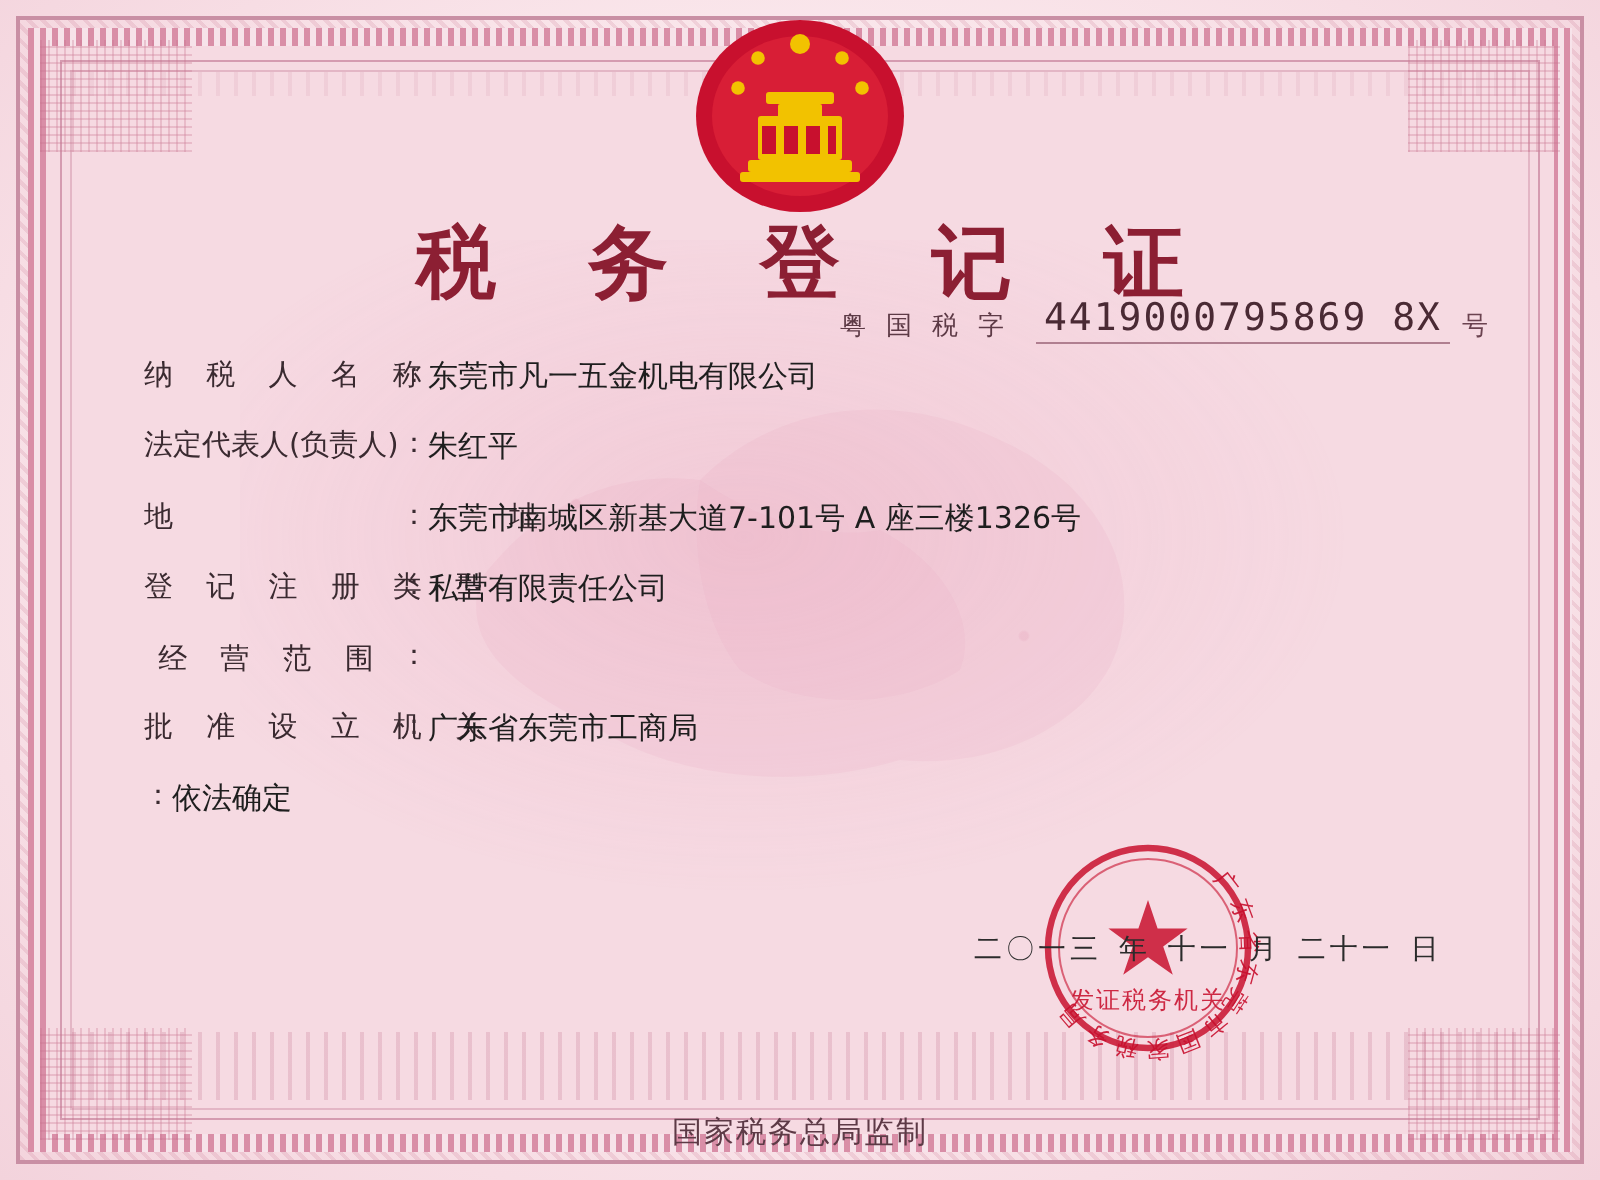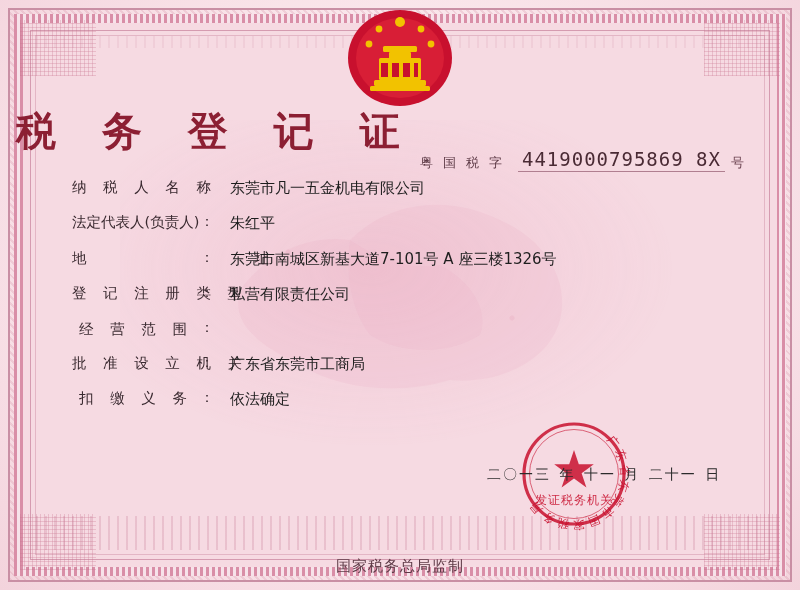--- a/index.html
+++ b/index.html
@@ -57,21 +57,21 @@
     position:absolute;left:200px;top:140px;width:420px;height:300px;
     opacity:.30;pointer-events:none;
   }
   
   .emblem{
     position:absolute;left:50%;top:6px;transform:translateX(-50%);
     width:110px;height:104px;
   }
   .title{
     position:absolute;left:0;right:0;top:104px;
-    text-align:left;
+    text-align:center;
     font-family:"DejaVu Serif","Liberation Serif",serif;
     font-weight:bold;
     font-size:40px;
     letter-spacing:16px;
     color:#8c1f33;
     text-indent:16px;
   }
   .serial{
     position:absolute;right:56px;top:148px;
     width:350px;
@@ -108,21 +108,20 @@
     white-space:nowrap;
   }
   .label.sp1{letter-spacing:6px;}
   .label.sp2{letter-spacing:22px;}
   .label.sp3{letter-spacing:6px;text-align:center;}
   .colon{flex:0 0 12px;color:#3a2a30;}
   .value{
     color:#1e1e1e;
     font-size:15px;
     line-height:1.35;
-    margin-left:16px;
   }
   .value.small{
     font-size:11px;
     line-height:1.35;
     max-width:500px;
     color:#2a2a2a;
   }
   .row.scope .label{margin-top:1px;}
   
   .seal{
@@ -252,21 +251,20 @@
       <span class="colon">：</span>
     </div>
 
     <div class="row">
       <span class="label sp1">批 准 设 立 机 关</span>
       <span class="colon">：</span>
       <span class="value">广东省东莞市工商局</span>
     </div>
 
     <div class="row">
-      <span class="label sp3">扣 缴 义 务</span>
       <span class="colon">：</span>
       <span class="value">依法确定</span>
     </div>
 
   </div>
 
   <svg class="seal" viewBox="0 0 132 132">
     <defs>
       <path id="ringpath" d="M66,66 m0,-47 a47,47 0 1,1 -0.1,0"></path>
     </defs>

